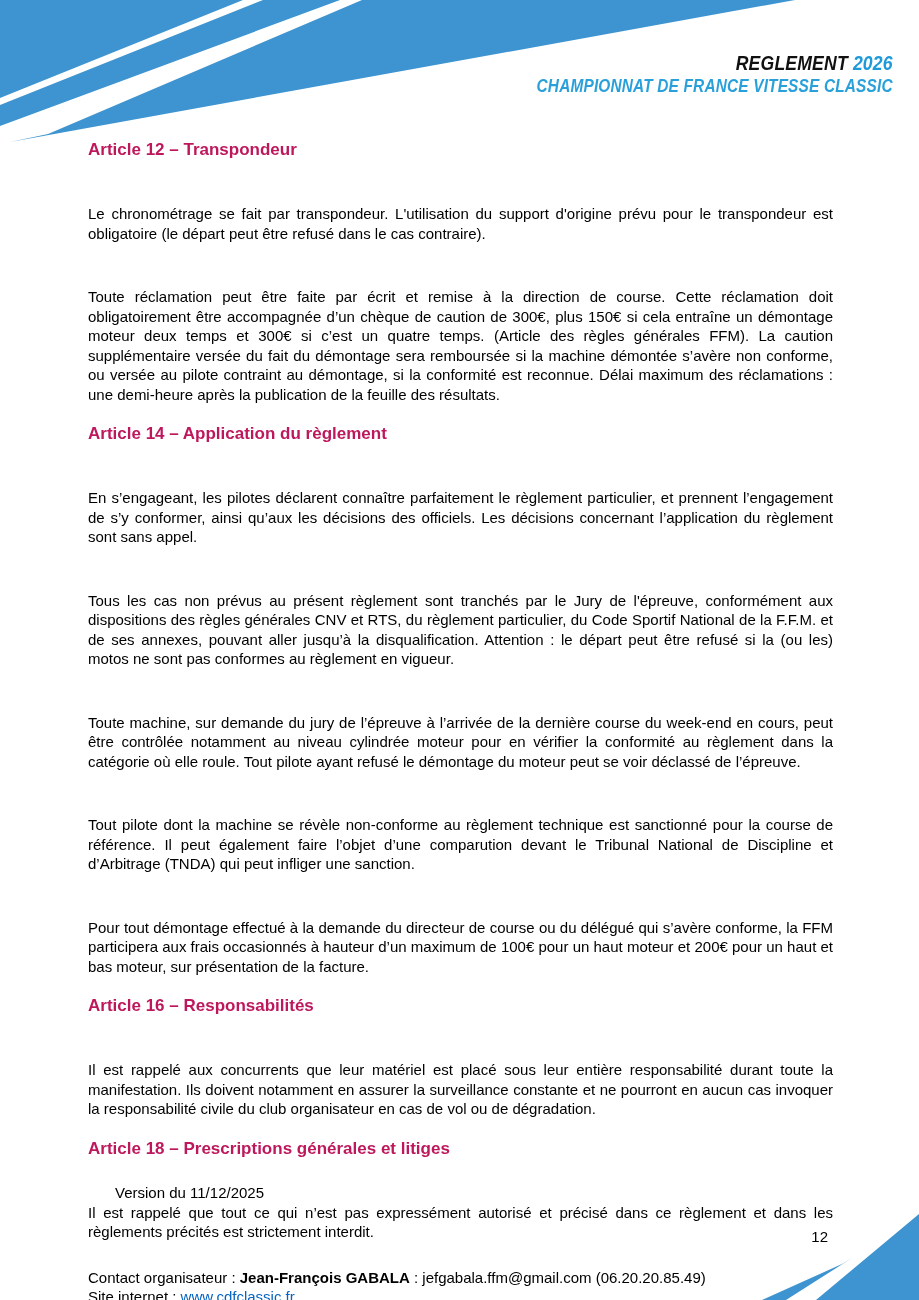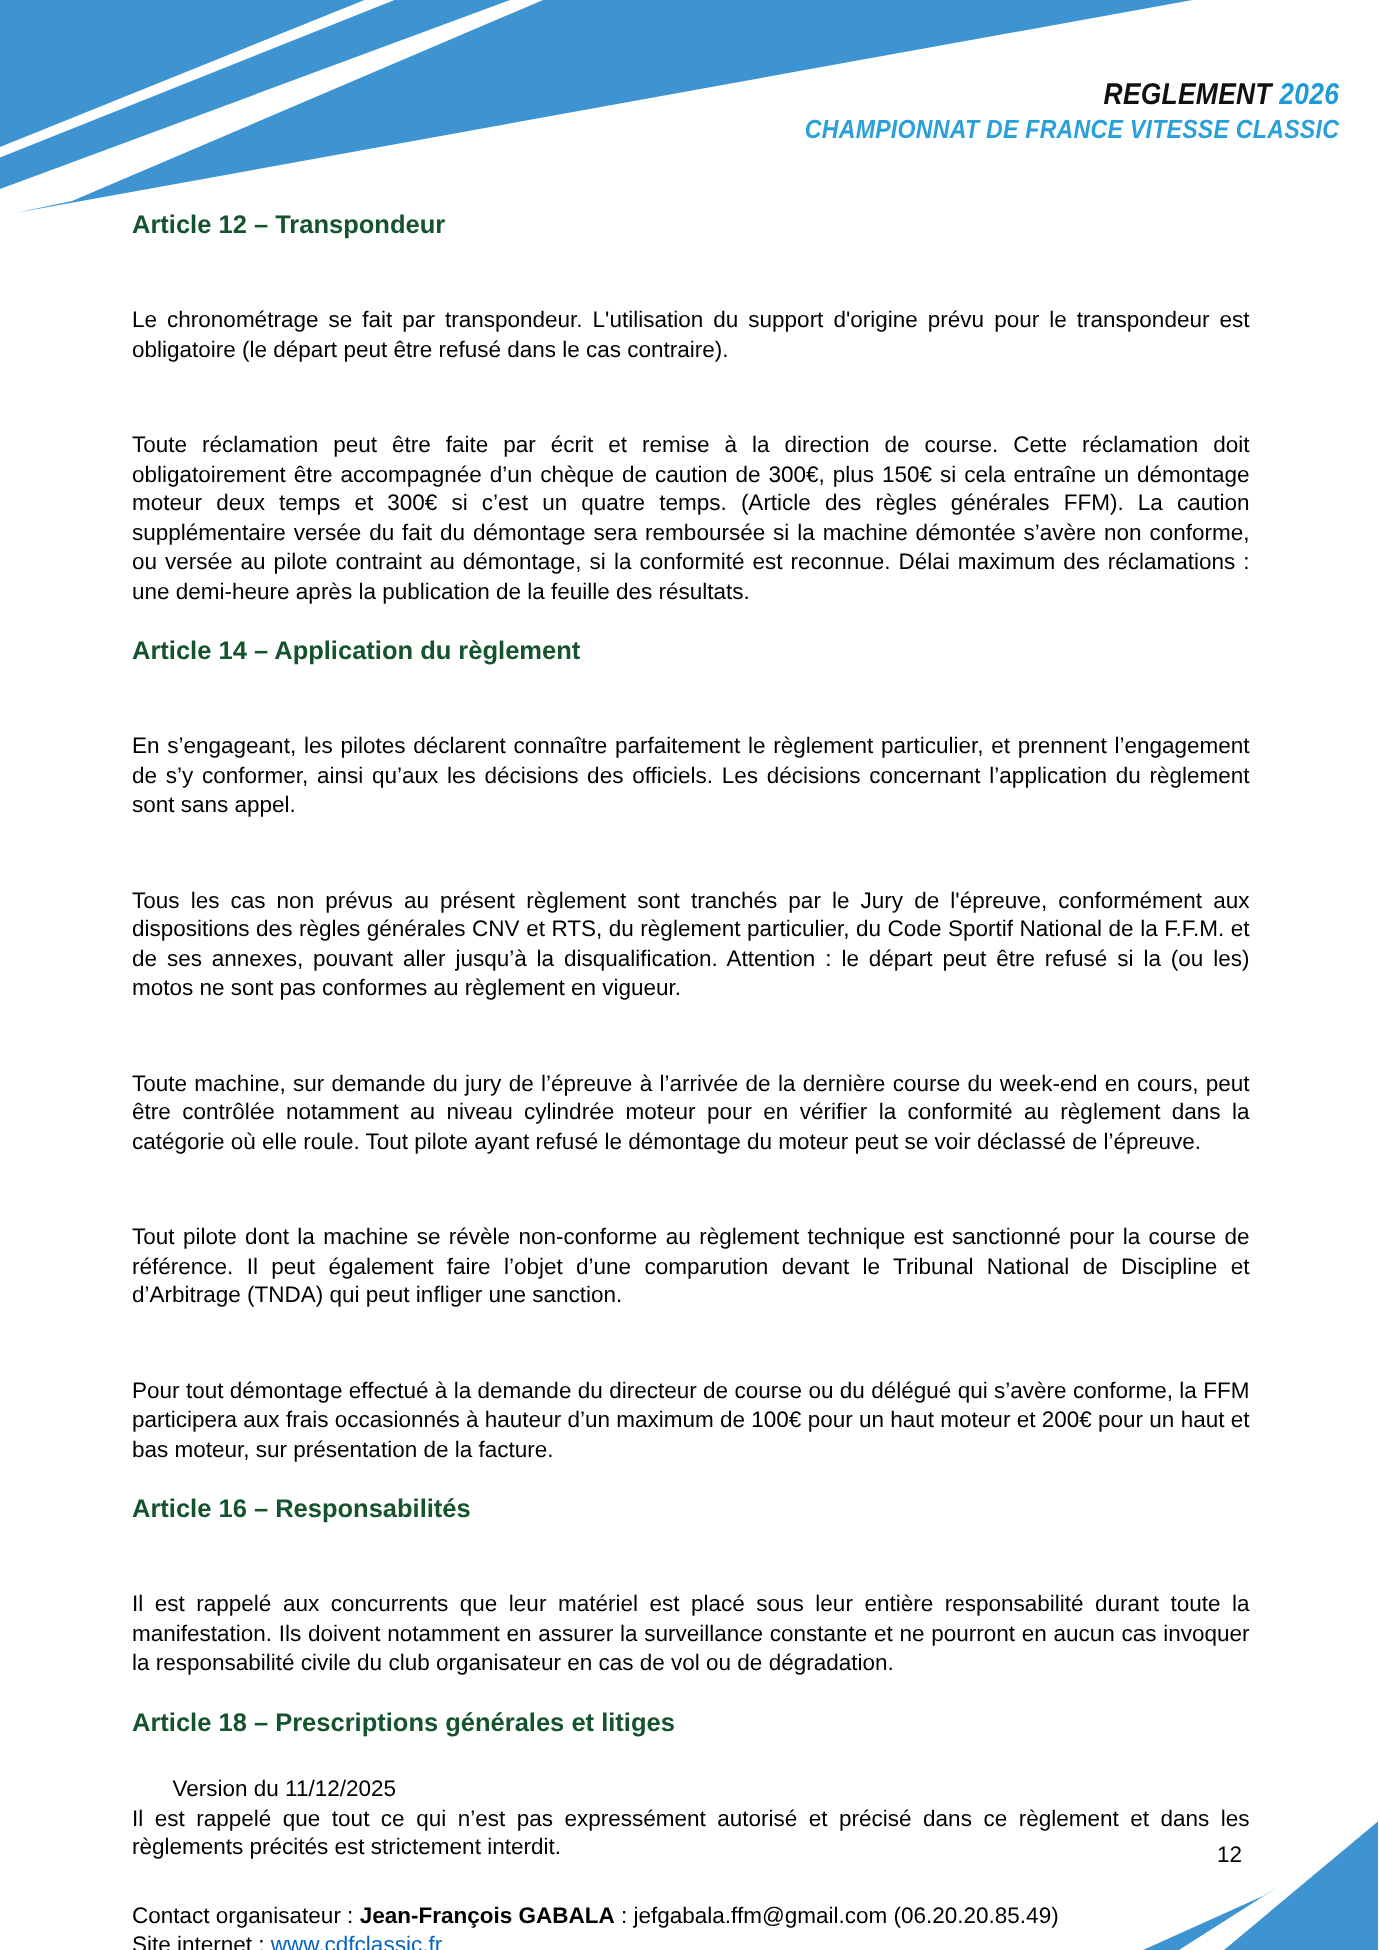--- a/index.html
+++ b/index.html
@@ -35,21 +35,21 @@
   .header-line2 { font-size: 17.5px; color: #2aa0da; }
   
   .content {
     position: absolute;
     top: 140px;
     left: 88px;
     width: 745px;
   }
   .article { margin-bottom: 20px; }
   .article h2 {
-    color: #14532d;
+    color: #be185d;
     font-size: 17px;
     font-weight: bold;
     margin-bottom: 7px;
   }
   .article p {
     font-size: 15px;
     line-height: 19.5px;
     text-align: justify;
     margin-top: 44px;
   }

